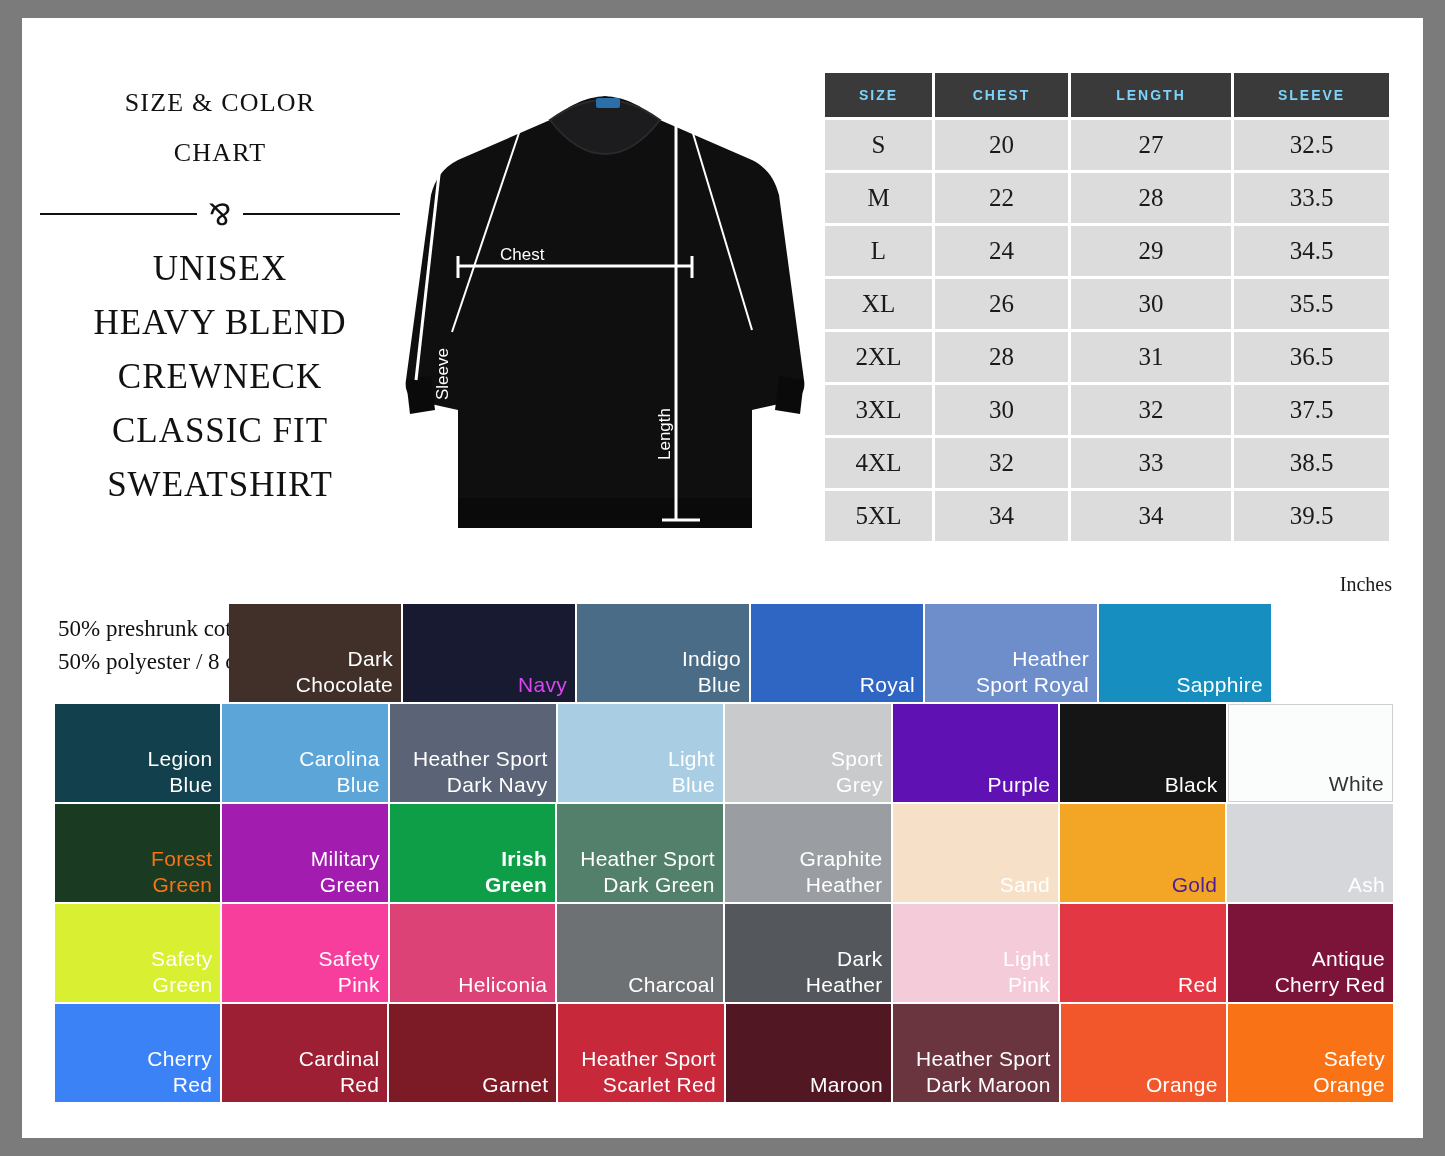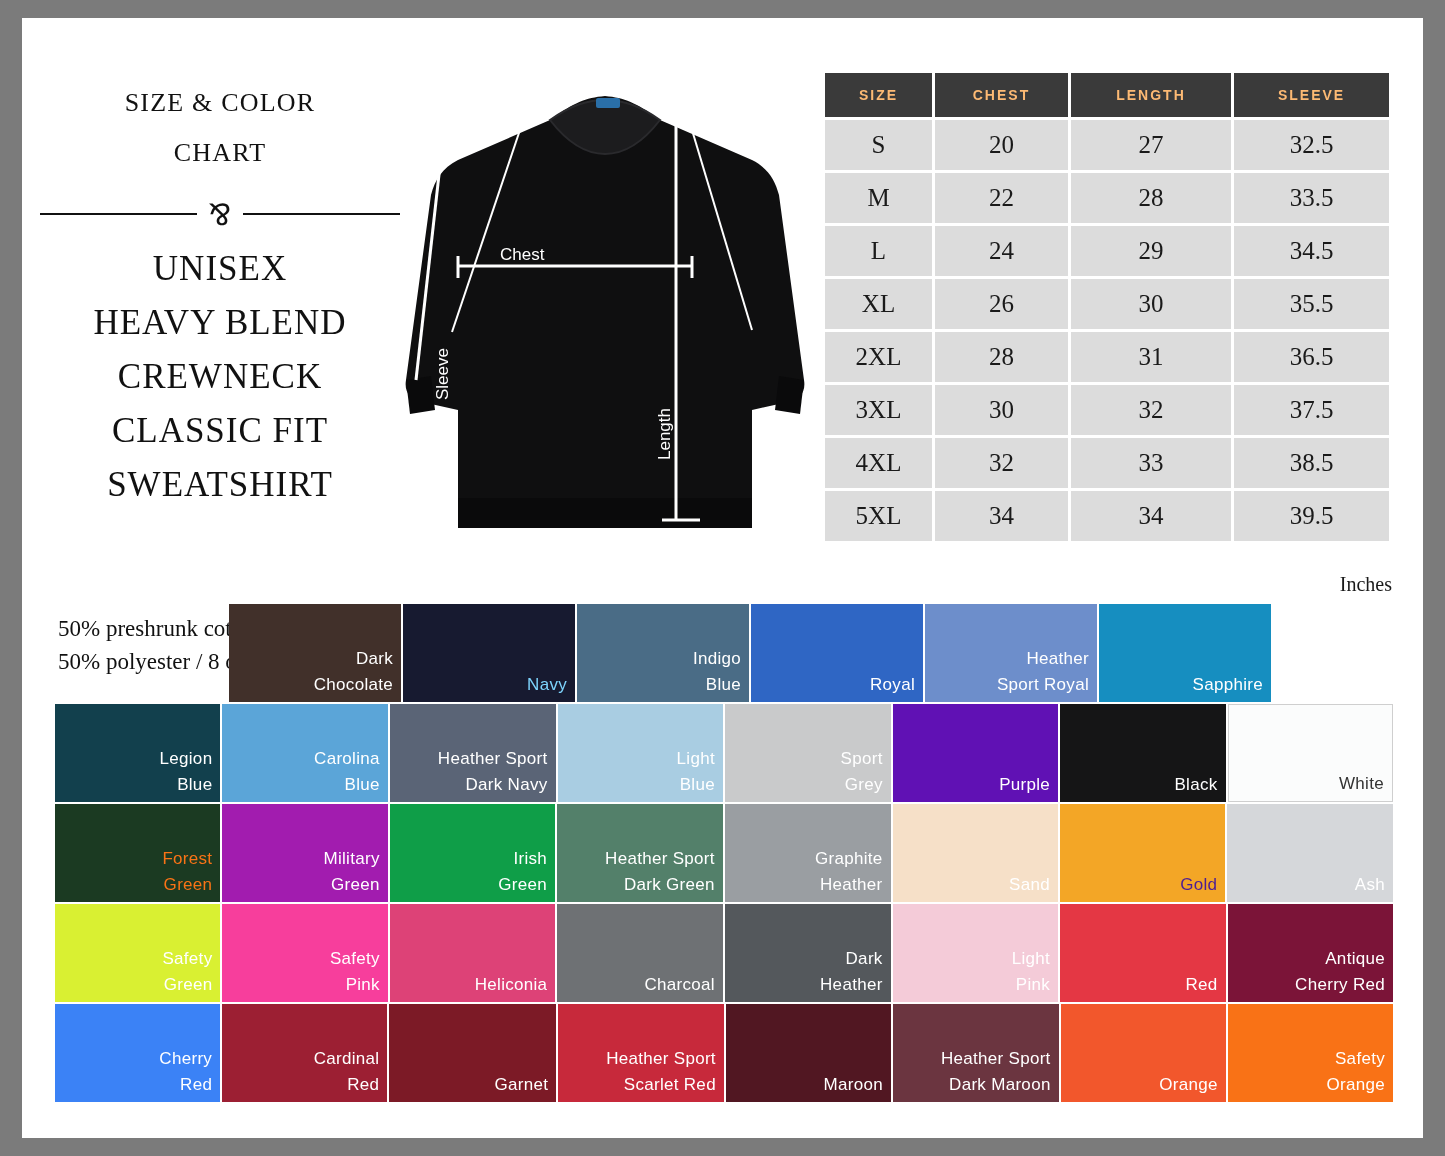--- a/index.html
+++ b/index.html
@@ -96,21 +96,21 @@
     position: absolute;
     left: 800px;
     top: 52px;
     width: 570px;
     border-collapse: separate;
     border-spacing: 3px;
     font-family: "Liberation Serif", serif;
   }
   #size-table th {
     background: #3a3a3a;
-    color: #fdba74;
+    color: #7dd3fc;
     font-family: "Liberation Sans", sans-serif;
     font-size: 14px;
     letter-spacing: 2px;
     font-weight: bold;
     height: 42px;
     text-align: center;
   }
   #size-table td {
     background: #dcdcdc;
     color: #1a1a1a;
@@ -160,21 +160,21 @@
     position: relative;
     overflow: hidden;
     box-sizing: border-box;
   }
   .swatch .label {
     position: absolute;
     right: 8px;
     bottom: 4px;
     text-align: right;
     font-family: "Liberation Sans", sans-serif;
-    font-size: 17px;
+    font-size: 21px;
     line-height: 26px;
     letter-spacing: 0.3px;
   }
   .swatch.placeholder { background: transparent; }
   .heather {
     background-image: repeating-linear-gradient(115deg, rgba(255,255,255,0.16) 0px, rgba(255,255,255,0.16) 1px, rgba(0,0,0,0.10) 1px, rgba(0,0,0,0.10) 3px);
     padding-left: 10px;
   }
   .swatch.bordered { border: 1px solid #cfcfcf; }
 </style>
@@ -312,21 +312,21 @@
   <div id="color-grid">
       <div class="swatch-row">
         <div class="swatch placeholder"></div>
         <div class="swatch" style="background: rgb(65, 48, 42);">
           <div class="label" style="color: rgb(255, 255, 255);">
             <div>Dark</div>
             <div>Chocolate</div>
           </div>
         </div>
         <div class="swatch" style="background: rgb(23, 26, 48);">
-          <div class="label" style="color: #7dd3fc;">
+          <div class="label" style="color: #d946ef;">
             <div>Navy</div>
           </div>
         </div>
         <div class="swatch" style="background: rgb(74, 108, 134);">
           <div class="label" style="color: rgb(255, 255, 255);">
             <div>Indigo</div>
             <div>Blue</div>
           </div>
         </div>
         <div class="swatch" style="background: rgb(47, 102, 196);">
@@ -400,21 +400,21 @@
             <div>Green</div>
           </div>
         </div>
         <div class="swatch" style="background: #a21caf;">
           <div class="label" style="color: rgb(255, 255, 255);">
             <div>Military</div>
             <div>Green</div>
           </div>
         </div>
         <div class="swatch" style="background: rgb(15, 158, 72);">
-          <div class="label" style="color: rgb(255, 255, 255);">
+          <div class="label" style="color: rgb(255, 255, 255); font-weight: bold;">
             <div>Irish</div>
             <div>Green</div>
           </div>
         </div>
         <div class="swatch heather" style="background: rgb(83, 128, 106);">
           <div class="label" style="color: rgb(255, 255, 255);">
             <div>Heather Sport</div>
             <div>Dark Green</div>
           </div>
         </div>

